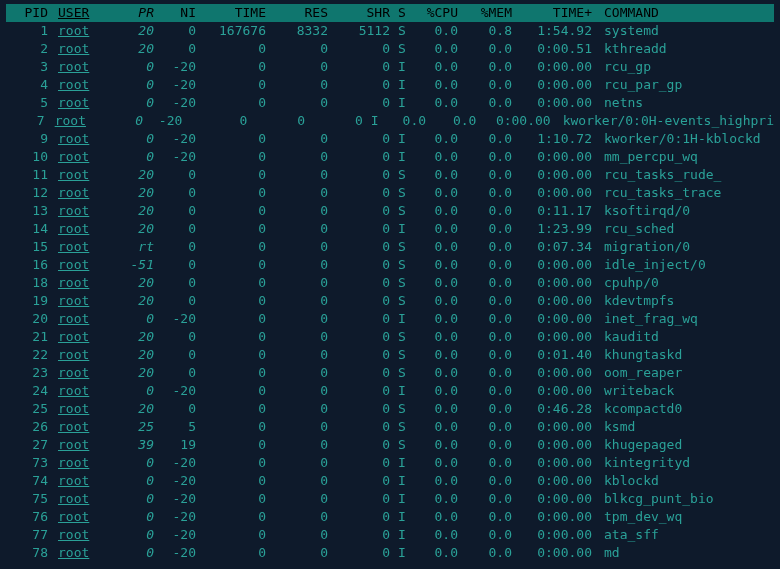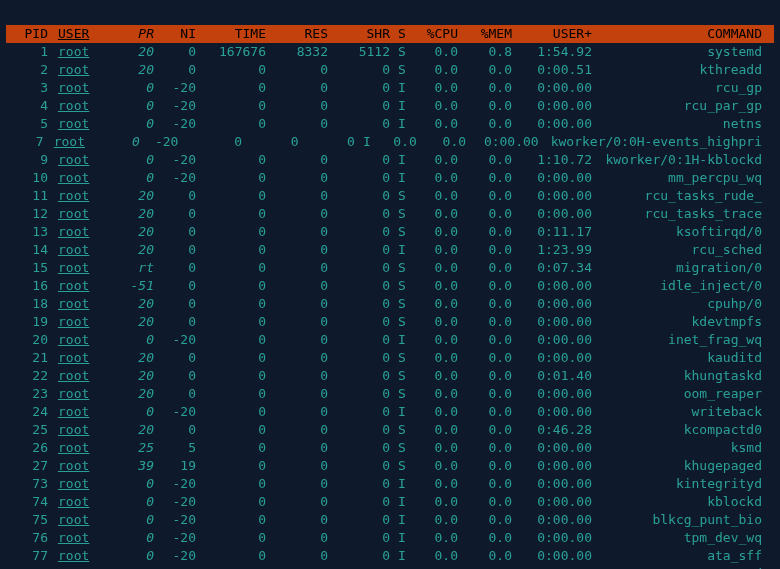--- a/index.html
+++ b/index.html
@@ -16,59 +16,58 @@
   }
   .screen {
     padding: 4px 6px 0 6px;
   }
   .row {
     display: flex;
     white-space: pre;
     height: 18px;
   }
   .header-row {
-    background: #c2410c;
+    background: #0f766e;
     color: #000;
     height: 18px;
-    margin-top: 21px;
   }
   .col {
     text-align: right;
     padding-right: 8px;
   }
   .col-pid   { width: 42px; }
   .col-user  { width: 50px; text-align: left; padding-left: 2px; padding-right: 0; text-decoration: underline; }
   .col-pr    { width: 46px; font-style: italic; }
   .col-ni    { width: 34px; }
   .col-virt  { width: 62px; }
   .col-res   { width: 54px; }
   .col-shr   { width: 54px; }
   .col-s     { width: 14px; text-align: left; padding-right: 0; }
   .col-cpu   { width: 46px; }
   .col-mem   { width: 46px; }
   .col-time  { width: 72px; }
-  .col-cmd   { flex: 1; text-align: right; padding-left: 4px; padding-right: 12px; }
+  .col-cmd   { flex: 1; text-align: left; padding-left: 4px; padding-right: 0; }
   .header-row .col-user { padding-left: 2px; }
 </style>
 </head>
 <body>
 
 <div class="screen">
   <div class="row header-row">
     <span class="col col-pid">PID</span>
     <span class="col col-user">USER</span>
     <span class="col col-pr">PR</span>
     <span class="col col-ni">NI</span>
     <span class="col col-virt">TIME</span>
     <span class="col col-res">RES</span>
     <span class="col col-shr">SHR</span>
     <span class="col col-s">S</span>
     <span class="col col-cpu">%CPU</span>
     <span class="col col-mem">%MEM</span>
-    <span class="col col-time">USER+</span>
+    <span class="col col-time">TIME+</span>
     <span class="col col-cmd">COMMAND</span>
   </div>
   <div id="rows-container">
       <div class="row"><span class="col col-pid">1</span><span class="col col-user">root</span><span class="col col-pr">20</span><span class="col col-ni">0</span><span class="col col-virt">167676</span><span class="col col-res">8332</span><span class="col col-shr">5112</span><span class="col col-s">S</span><span class="col col-cpu">0.0</span><span class="col col-mem">0.8</span><span class="col col-time">1:54.92</span><span class="col col-cmd">systemd</span></div>
       <div class="row"><span class="col col-pid">2</span><span class="col col-user">root</span><span class="col col-pr">20</span><span class="col col-ni">0</span><span class="col col-virt">0</span><span class="col col-res">0</span><span class="col col-shr">0</span><span class="col col-s">S</span><span class="col col-cpu">0.0</span><span class="col col-mem">0.0</span><span class="col col-time">0:00.51</span><span class="col col-cmd">kthreadd</span></div>
       <div class="row"><span class="col col-pid">3</span><span class="col col-user">root</span><span class="col col-pr">0</span><span class="col col-ni">-20</span><span class="col col-virt">0</span><span class="col col-res">0</span><span class="col col-shr">0</span><span class="col col-s">I</span><span class="col col-cpu">0.0</span><span class="col col-mem">0.0</span><span class="col col-time">0:00.00</span><span class="col col-cmd">rcu_gp</span></div>
       <div class="row"><span class="col col-pid">4</span><span class="col col-user">root</span><span class="col col-pr">0</span><span class="col col-ni">-20</span><span class="col col-virt">0</span><span class="col col-res">0</span><span class="col col-shr">0</span><span class="col col-s">I</span><span class="col col-cpu">0.0</span><span class="col col-mem">0.0</span><span class="col col-time">0:00.00</span><span class="col col-cmd">rcu_par_gp</span></div>
       <div class="row"><span class="col col-pid">5</span><span class="col col-user">root</span><span class="col col-pr">0</span><span class="col col-ni">-20</span><span class="col col-virt">0</span><span class="col col-res">0</span><span class="col col-shr">0</span><span class="col col-s">I</span><span class="col col-cpu">0.0</span><span class="col col-mem">0.0</span><span class="col col-time">0:00.00</span><span class="col col-cmd">netns</span></div>
       <div class="row"><span class="col col-pid">7</span><span class="col col-user">root</span><span class="col col-pr">0</span><span class="col col-ni">-20</span><span class="col col-virt">0</span><span class="col col-res">0</span><span class="col col-shr">0</span><span class="col col-s">I</span><span class="col col-cpu">0.0</span><span class="col col-mem">0.0</span><span class="col col-time">0:00.00</span><span class="col col-cmd">kworker/0:0H-events_highpri</span></div>
       <div class="row"><span class="col col-pid">9</span><span class="col col-user">root</span><span class="col col-pr">0</span><span class="col col-ni">-20</span><span class="col col-virt">0</span><span class="col col-res">0</span><span class="col col-shr">0</span><span class="col col-s">I</span><span class="col col-cpu">0.0</span><span class="col col-mem">0.0</span><span class="col col-time">1:10.72</span><span class="col col-cmd">kworker/0:1H-kblockd</span></div>

